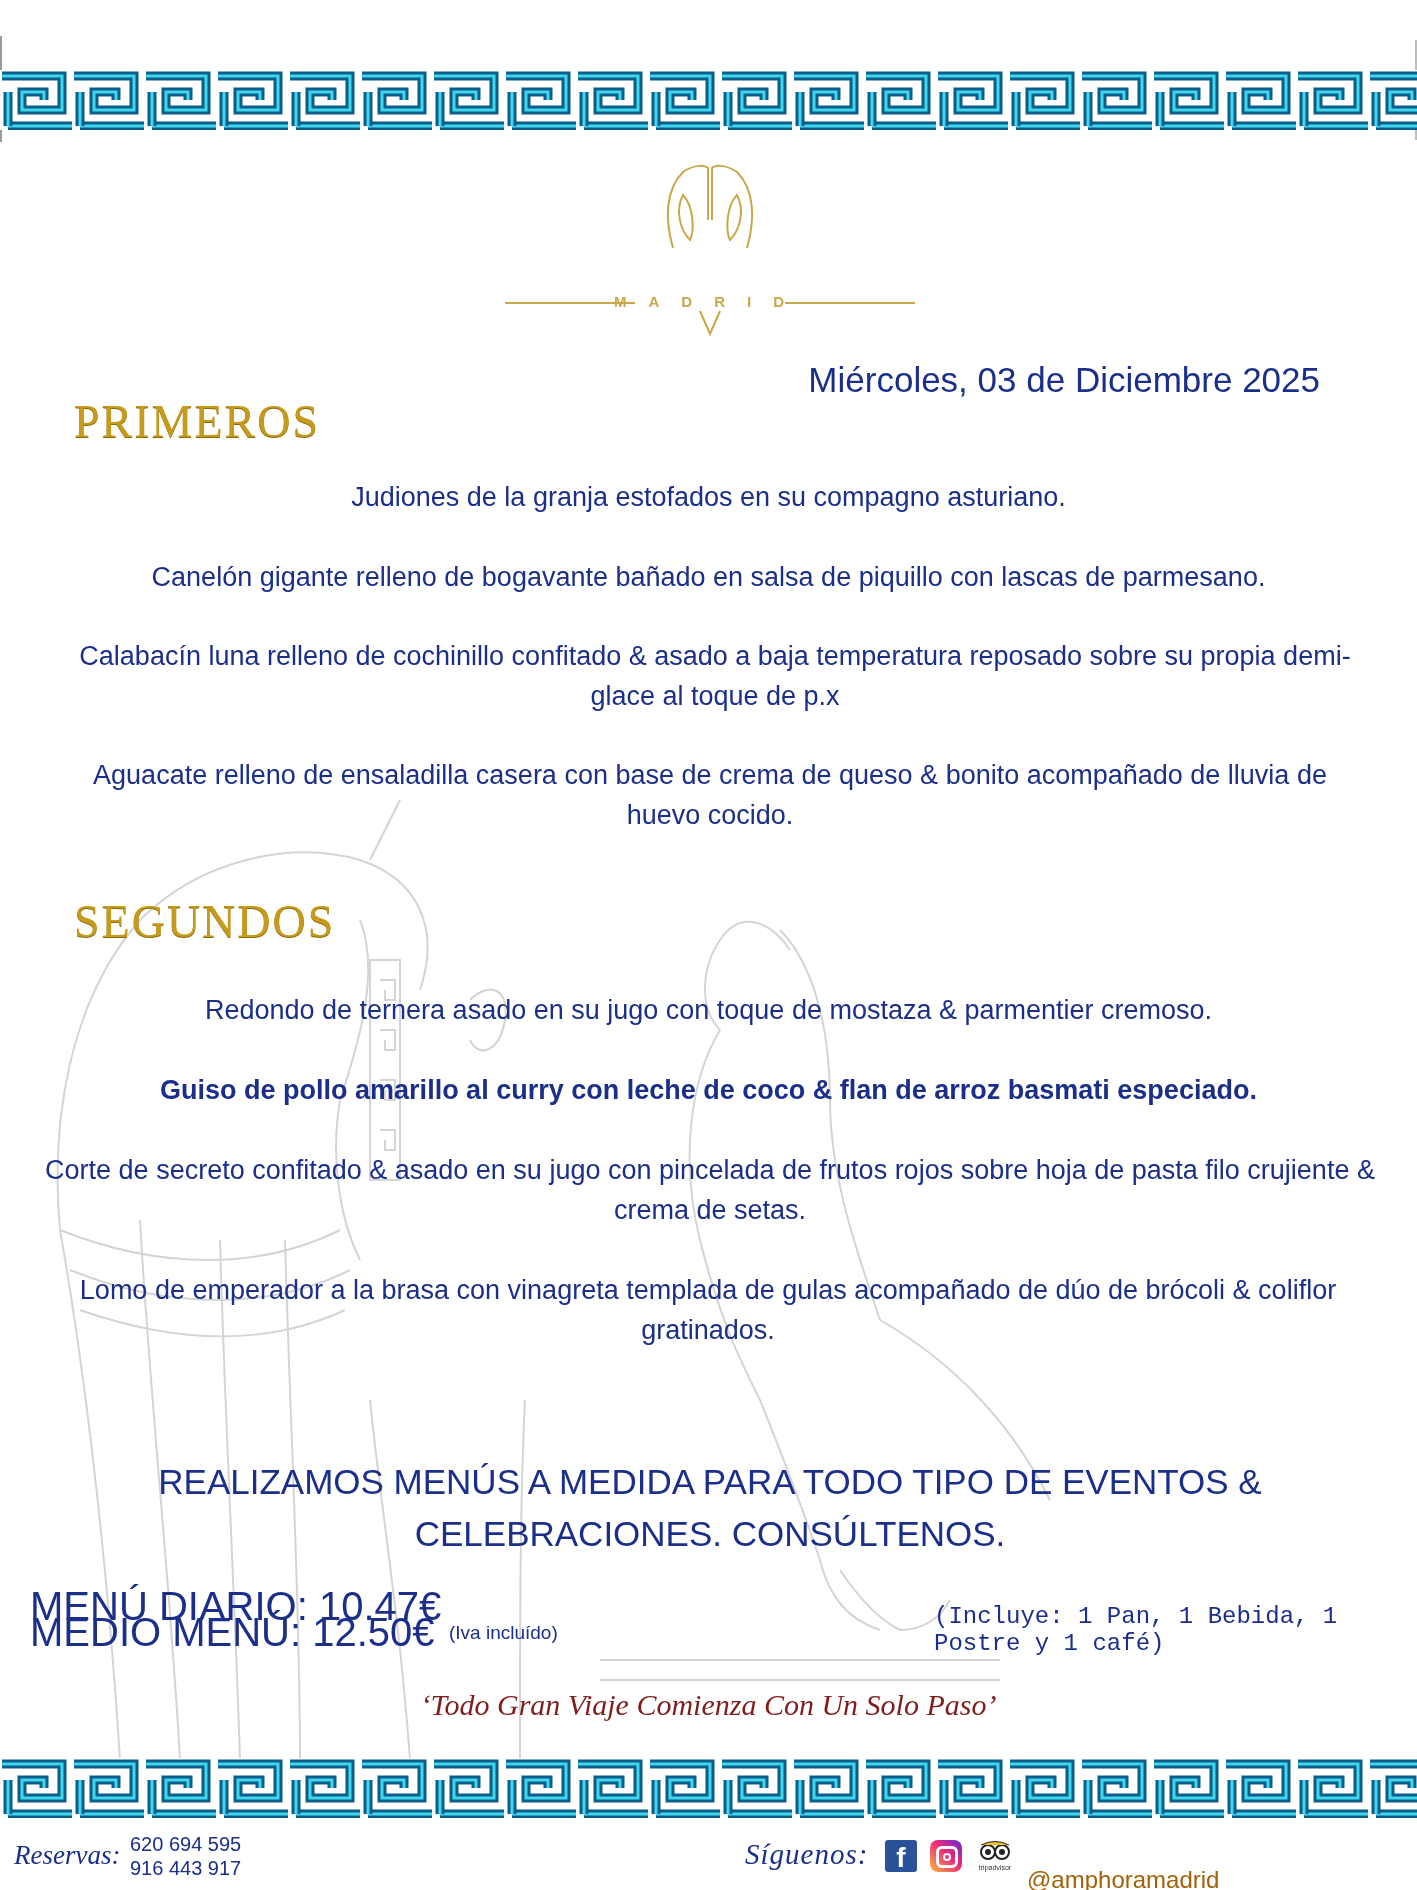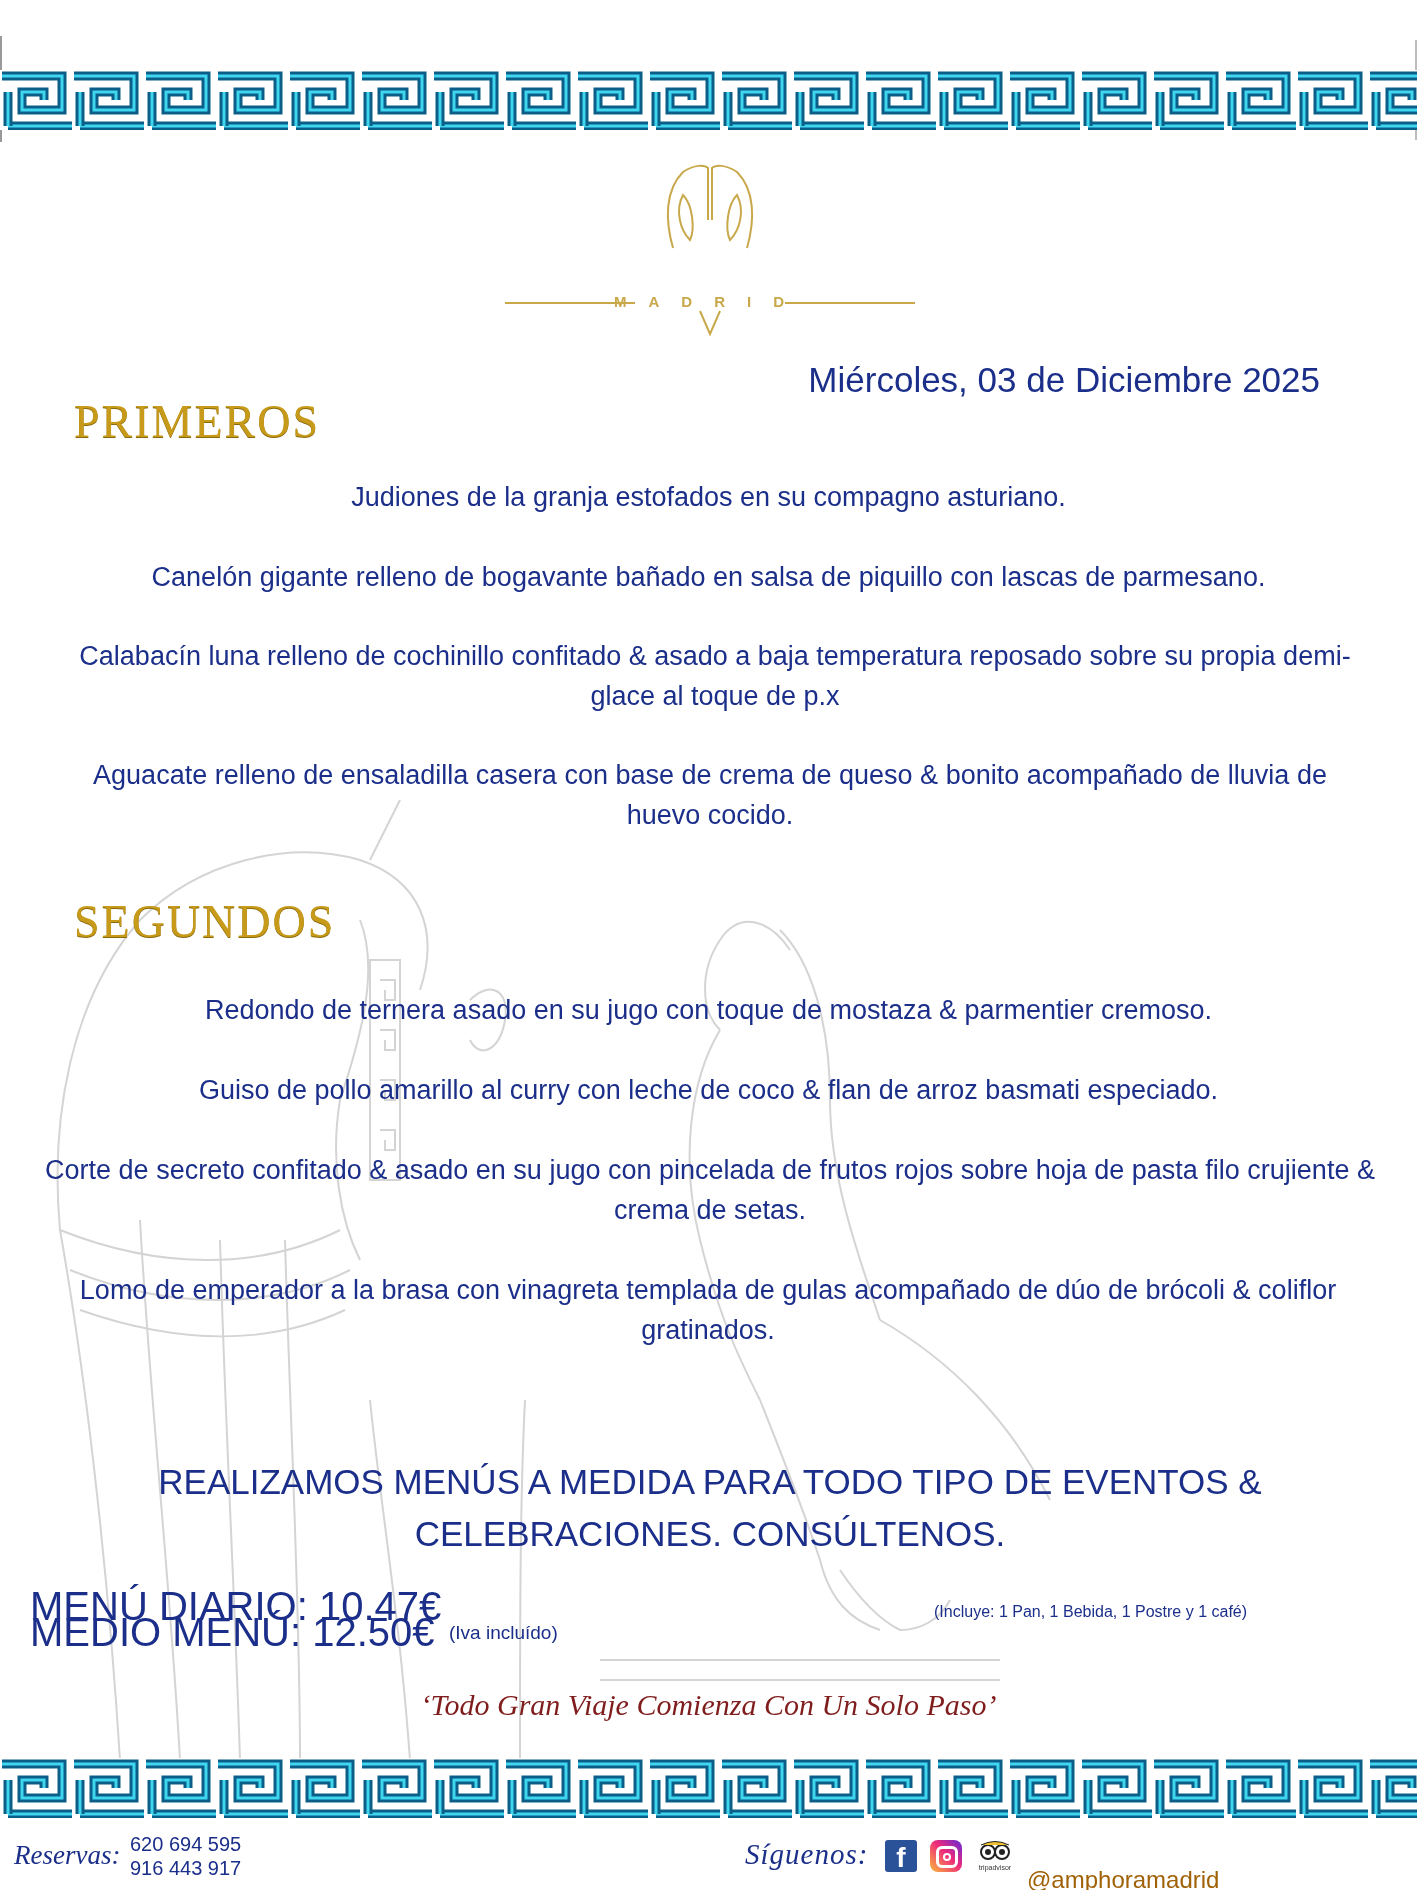--- a/index.html
+++ b/index.html
@@ -45,21 +45,21 @@
       font-size: 27px; line-height: 40px; color: #1b2f8a;
     }
     .promo {
       position: absolute; left: 80px; width: 1260px; text-align: center;
       font-size: 35px; line-height: 52px; color: #1b2f8a;
     }
     .price {
       position: absolute; left: 30px; font-size: 40px; color: #1b2f8a; line-height: 46px;
     }
     .iva { position: absolute; left: 449px; top: 1622px; font-size: 19px; color: #1b2f8a; }
-    .incluye { position: absolute; left: 934px; top: 1603px; font-size: 16px; color: #1b2f8a; }
+    .incluye { position: absolute; left: 934px; top: 1603px; font-size: 24px; color: #1b2f8a; font-family: Liberation Mono, monospace; }
     .quote {
       position: absolute; left: 0; top: 1688px; width: 1417px; text-align: center;
       font-family: "Liberation Serif", "DejaVu Serif", serif; font-style: italic;
       font-size: 30px; color: #7f1d1d;
     }
     .reservas-label {
       position: absolute; left: 14px; top: 1840px;
       font-family: "Liberation Serif", serif; font-style: italic; font-size: 27px; color: #1b2f8a;
     }
     .phones { position: absolute; left: 130px; top: 1832px; font-size: 20px; line-height: 24px; color: #1b2f8a; }
@@ -146,21 +146,21 @@
 <div class="date">Miércoles, 03 de Diciembre 2025</div>
 
 <div class="section-title" style="top:395px;">PRIMEROS</div>
 <div class="dish" style="top:477px;">Judiones de la granja estofados en su compagno asturiano.</div>
 <div class="dish" style="top:557px;">Canelón gigante relleno de bogavante bañado en salsa de piquillo con lascas de parmesano.</div>
 <div class="dish" style="top:636px; left:70px; width:1290px;">Calabacín luna relleno de cochinillo confitado &amp; asado a baja temperatura reposado sobre su propia demi-glace al toque de p.x</div>
 <div class="dish" style="top:755px; left:60px; width:1300px;">Aguacate relleno de ensaladilla casera con base de crema de queso &amp; bonito acompañado de lluvia de huevo cocido.</div>
 
 <div class="section-title" style="top:895px;">SEGUNDOS</div>
 <div class="dish" style="top:990px;">Redondo de ternera asado en su jugo con toque de mostaza &amp; parmentier cremoso.</div>
-<div class="dish" style="top:1070px;">Guiso de pollo amarillo al curry con leche de coco &amp; flan de arroz basmati especiado.</div>
+<div class="dish" style="top:1070px;font-weight:bold;">Guiso de pollo amarillo al curry con leche de coco &amp; flan de arroz basmati especiado.</div>
 <div class="dish" style="top:1150px; left:40px; width:1340px;">Corte de secreto confitado &amp; asado en su jugo con pincelada de frutos rojos sobre hoja de pasta filo crujiente &amp; crema de setas.</div>
 <div class="dish" style="top:1270px; left:28px; width:1360px;">Lomo de emperador a la brasa con vinagreta templada de gulas acompañado de dúo de brócoli &amp; coliflor gratinados.</div>
 
 <div class="promo" style="top:1456px;">REALIZAMOS MENÚS A MEDIDA PARA TODO TIPO DE EVENTOS &amp;</div>
 <div class="promo" style="top:1508px;">CELEBRACIONES. CONSÚLTENOS.</div>
 
 <div class="price" style="top:1583px;">MENÚ DIARIO: 10.47€</div>
 <div class="price" style="top:1572px;margin-top:37px;">MEDIO MENÚ: 12.50€</div>
 <div class="iva">(Iva incluído)</div>
 <div class="incluye">(Incluye: 1 Pan, 1 Bebida, 1 Postre y 1 café)</div>

